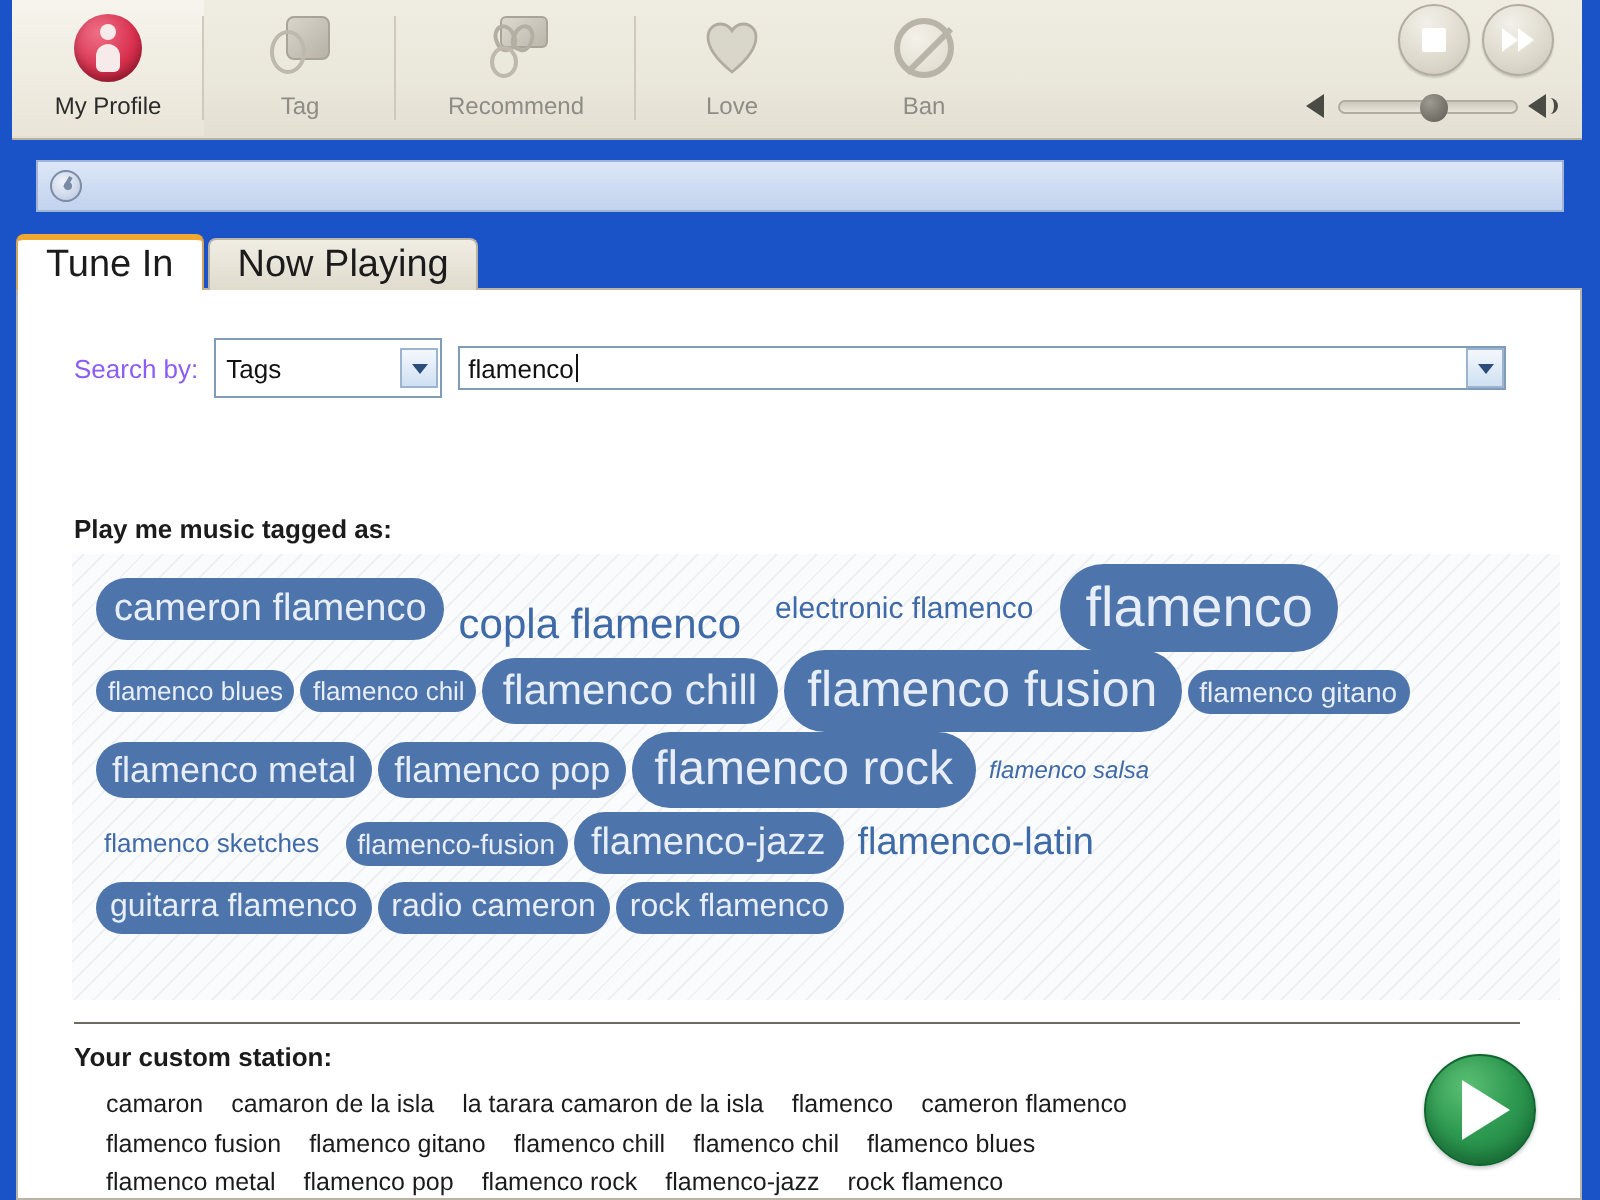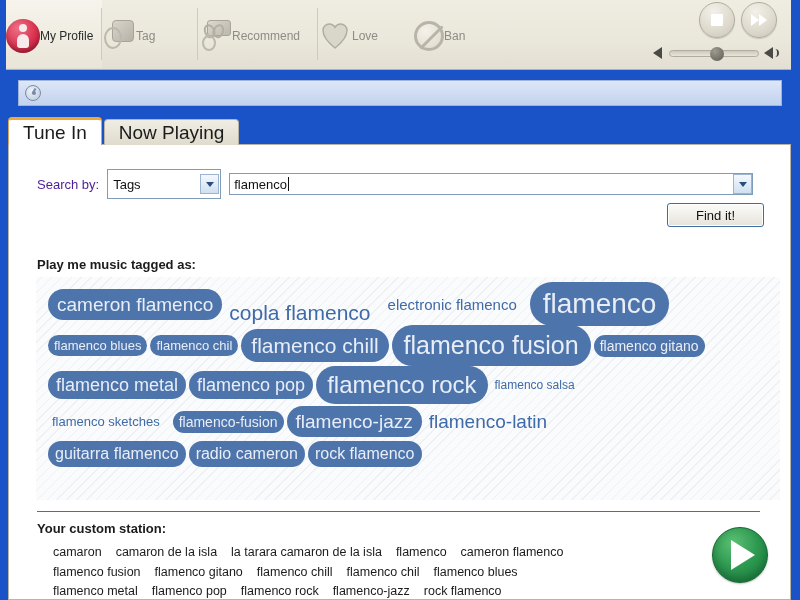--- a/index.html
+++ b/index.html
@@ -22,21 +22,21 @@
 
   
   #toolbar {
     position: absolute; left: 6px; top: 0; width: 785px; height: 70px;
     background: linear-gradient(to bottom, #efece1 0%, #eae7db 60%, #e3dfd2 100%);
     border-bottom: 1px solid #b5b0a0;
     display: flex; align-items: flex-start;
   }
   .tb-item {
     width: 96px; height: 68px;
-    display: flex; flex-direction: row; align-items: center; justify-content: flex-start;
+    display: flex; flex-direction: column; align-items: center; justify-content: flex-start;
     padding-top: 3px;
     position: relative;
   }
   .tb-item.sel {
     background: linear-gradient(to bottom,#f6f4ec,#e9e5d8);
   }
   .tb-item .sep {
     position:absolute; right:0; top:8px; width:1px; height:52px;
     background:#cfcabb;
   }
@@ -186,21 +186,21 @@
   
   #panel {
     position:absolute; left:8px; top:144px; width:783px; height:456px;
     background:#ffffff; border:1px solid #b9b4a6; border-top:1px solid #b9b4a6;
   }
 
   
   #searchrow {
     position:absolute; left:28px; top:24px; display:flex; align-items:center; gap:8px;
   }
-  .lbl { font-size:13px; color:#4c1d95; }
+  .lbl { font-size:13px; color:#8b5cf6; }
   .combo {
     width:114px; height:30px; border:1px solid #7f9db9; background:#fff;
     display:flex; align-items:center; justify-content:space-between;
     font-size:13px; color:#111; padding-left:5px;
   }
   .combo .btn {
     width:19px;height:20px; margin:0 1px 0 0;
     background:linear-gradient(to bottom,#f4f8fd,#cfe0f2);
     border:1px solid #9cb4d0; display:flex;align-items:center;justify-content:center;
   }
@@ -375,44 +375,41 @@
           </span>
       </div>
       <div class="textbox">
         <span><span>flamenco</span><span class="caret-bar"></span></span>
         <span class="btn" style="display:flex;width:19px;height:20px;align-items:center;justify-content:center;background:linear-gradient(to bottom,#f4f8fd,#cfe0f2);border:1px solid #9cb4d0;">
             <span class="caret"></span>
           </span>
       </div>
     </div>
 
-    <div id="findbtn">
-      <span>Find it!</span>
-    </div>
 
     <div id="cloudlabel">Play me music tagged as:</div>
     <div id="cloud">
         <div class="cloudrow" style="height: 42px;">
           <span class="tag pill" style="font-size: 19px; padding: 6px 9px; margin-right: 3px;">cameron flamenco</span>
           <span class="tag" style="font-size: 21px; padding: 6px 4px; margin-right: 9px; margin-top: 16px;">copla flamenco</span>
           <span class="tag" style="font-size: 15px; padding: 5px 4px; margin-right: 9px;">electronic flamenco</span>
           <span class="tag pill" style="font-size: 28px; padding: 8px 13px; margin-right: 3px;">flamenco</span>
         </div>
         <div class="cloudrow" style="height: 39px;">
           <span class="tag pill" style="font-size: 13px; padding: 4px 6px; margin-right: 3px;">flamenco blues</span>
           <span class="tag pill" style="font-size: 13px; padding: 4px 6px; margin-right: 3px;">flamenco chil</span>
           <span class="tag pill" style="font-size: 21px; padding: 6px 10px; margin-right: 3px;">flamenco chill</span>
           <span class="tag pill" style="font-size: 25px; padding: 8px 12px; margin-right: 3px;">flamenco fusion</span>
           <span class="tag pill" style="font-size: 14px; padding: 4px 6px; margin-right: 3px;">flamenco gitano</span>
         </div>
         <div class="cloudrow" style="height: 38px;">
           <span class="tag pill" style="font-size: 18px; padding: 5px 8px; margin-right: 3px;">flamenco metal</span>
           <span class="tag pill" style="font-size: 18px; padding: 5px 8px; margin-right: 3px;">flamenco pop</span>
           <span class="tag pill" style="font-size: 24px; padding: 7px 11px; margin-right: 3px;">flamenco rock</span>
-          <span class="tag" style="font-size: 12px; padding: 4px; margin-right: 9px;">flamenco salsa</span>
+          <span class="tag" style="font-size: 12px; padding: 4px; margin-right: 9px; font-style: italic;">flamenco salsa</span>
         </div>
         <div class="cloudrow" style="height: 33px;">
           <span class="tag" style="font-size: 13px; padding: 4px; margin-right: 9px;">flamenco sketches</span>
           <span class="tag pill" style="font-size: 14px; padding: 4px 6px; margin-right: 3px;">flamenco-fusion</span>
           <span class="tag pill" style="font-size: 19px; padding: 6px 9px; margin-right: 3px;">flamenco-jazz</span>
           <span class="tag" style="font-size: 19px; padding: 6px 4px; margin-right: 9px;">flamenco-latin</span>
         </div>
         <div class="cloudrow" style="height: 30px;">
           <span class="tag pill" style="font-size: 16px; padding: 5px 7px; margin-right: 3px;">guitarra flamenco</span>
           <span class="tag pill" style="font-size: 16px; padding: 5px 7px; margin-right: 3px;">radio cameron</span>

